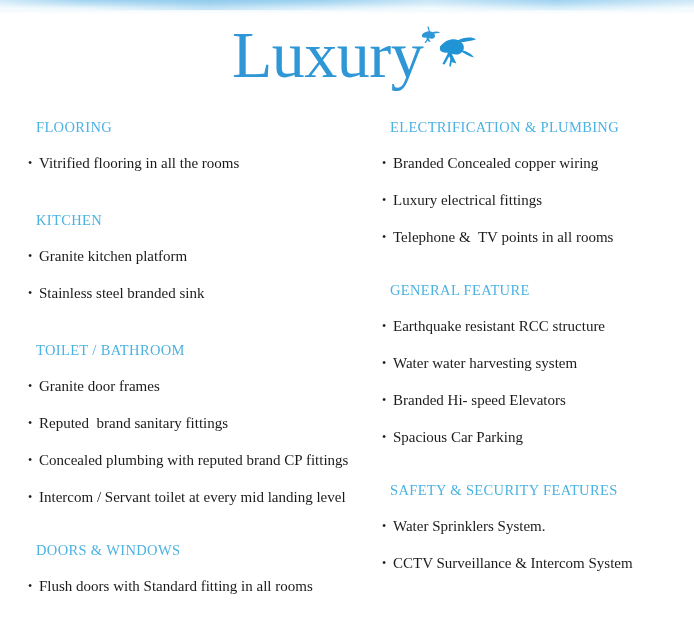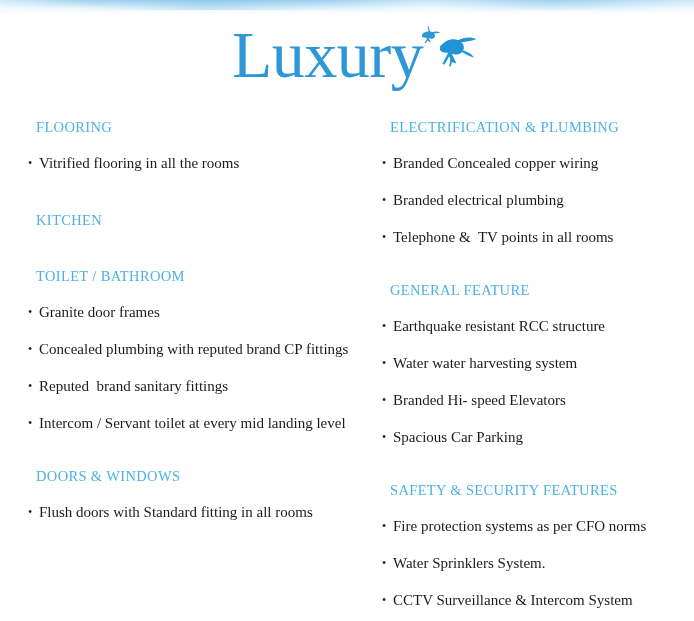--- a/index.html
+++ b/index.html
@@ -179,30 +179,34 @@
         <div class="section-title">FLOORING</div>
         <ul class="items">
           <li class="item">Vitrified flooring in all the rooms</li>
         </ul>
       </div>
 
       <div class="gap-xl"></div>
 
       <div class="section">
         <div class="section-title">KITCHEN</div>
+        <ul class="items">
+          <li class="item">Granite kitchen platform</li>
+          <li class="item">Stainless steel branded sink</li>
+        </ul>
       </div>
 
       <div class="gap-xl"></div>
 
       <div class="section">
         <div class="section-title">TOILET / BATHROOM</div>
         <ul class="items">
           <li class="item">Granite door frames</li>
+          <li class="item">Reputed  brand sanitary fittings</li>
           <li class="item">Concealed plumbing with reputed brand CP fittings</li>
-          <li class="item">Reputed  brand sanitary fittings</li>
           <li class="item">Intercom / Servant toilet at every mid landing level</li>
         </ul>
       </div>
 
       <div class="gap-lg"></div>
 
       <div class="section">
         <div class="section-title">DOORS &amp; WINDOWS</div>
         <ul class="items">
           <li class="item">Flush doors with Standard fitting in all rooms</li>
@@ -210,21 +214,21 @@
       </div>
 
     </div>
 
     <div class="col col-right">
 
       <div class="section">
         <div class="section-title">ELECTRIFICATION &amp; PLUMBING</div>
         <ul class="items">
           <li class="item">Branded Concealed copper wiring</li>
-          <li class="item">Branded electrical plumbing</li>
+          <li class="item">Luxury electrical fittings</li>
           <li class="item">Telephone &amp;  TV points in all rooms</li>
         </ul>
       </div>
 
       <div class="gap-lg"></div>
 
       <div class="section">
         <div class="section-title">GENERAL FEATURE</div>
         <ul class="items">
           <li class="item">Earthquake resistant RCC structure</li>
@@ -232,21 +236,20 @@
           <li class="item">Branded Hi- speed Elevators</li>
           <li class="item">Spacious Car Parking</li>
         </ul>
       </div>
 
       <div class="gap-lg"></div>
 
       <div class="section">
         <div class="section-title">SAFETY &amp; SECURITY FEATURES</div>
         <ul class="items">
-          <li class="item">Fire protection systems as per CFO norms</li>
           <li class="item">Water Sprinklers System.</li>
           <li class="item">CCTV Surveillance &amp; Intercom System</li>
         </ul>
       </div>
 
     </div>
 
   </div>
 </div>
 

